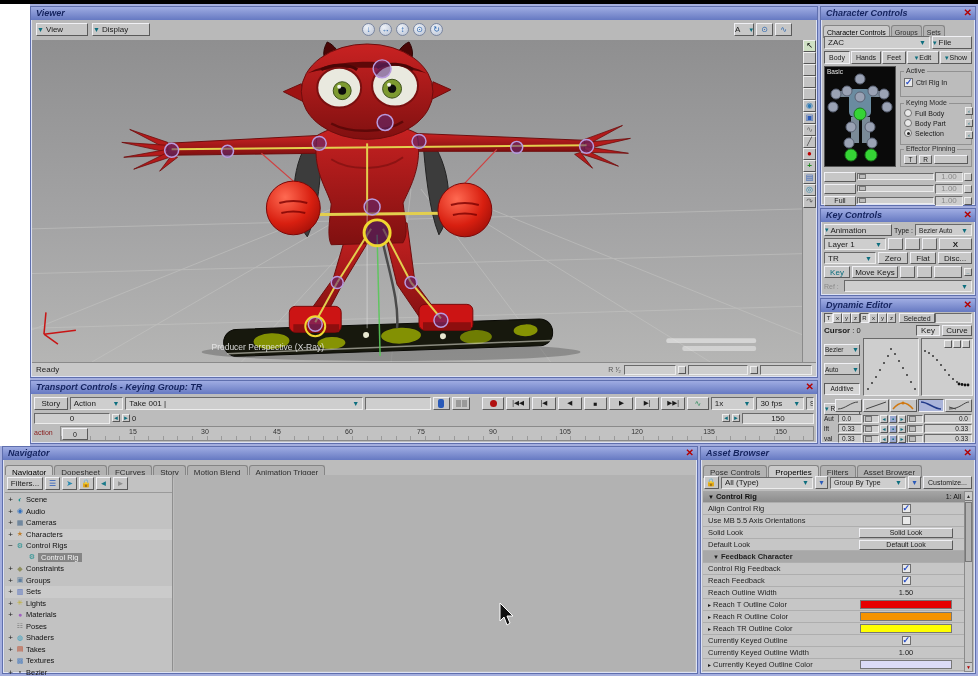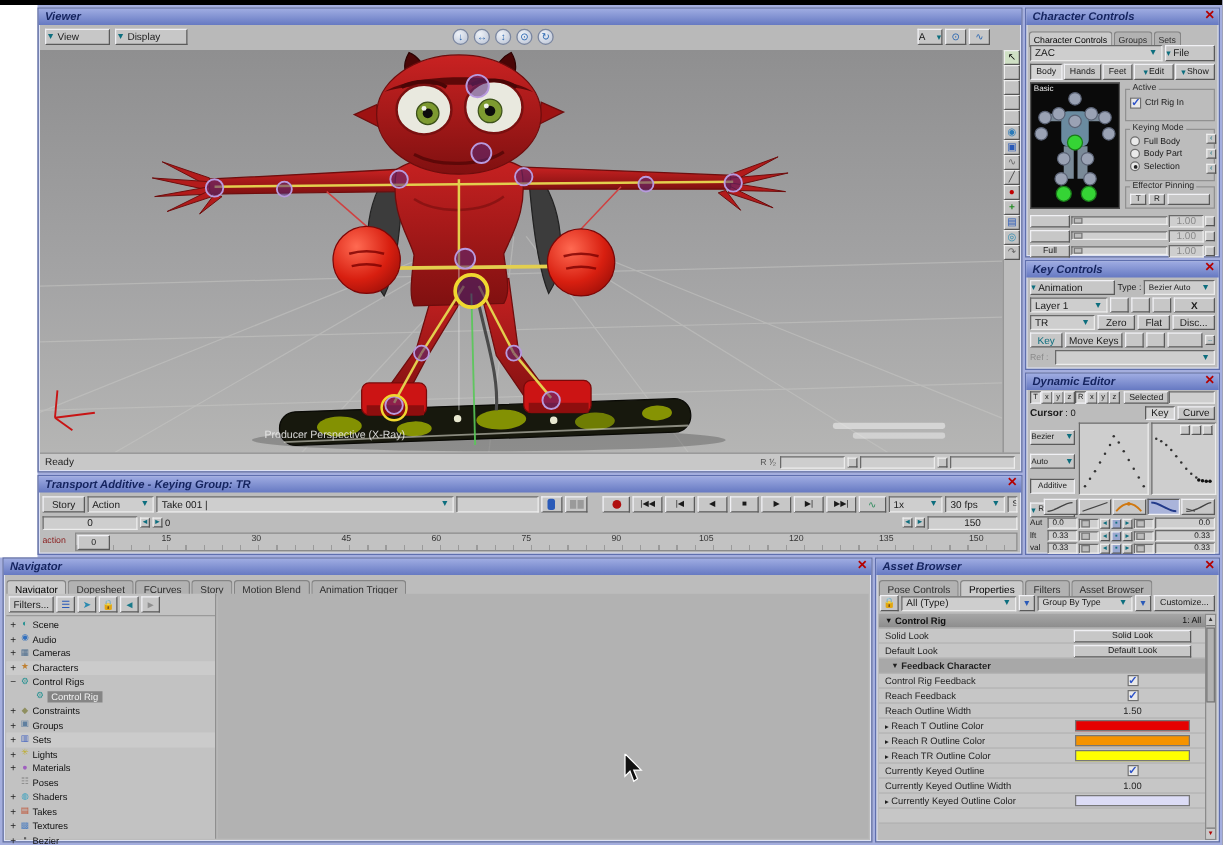--- a/index.html
+++ b/index.html
@@ -258,21 +258,21 @@
       <span style="color:#555;font-size:7px;margin-right:3px">R ⅟₂</span>
       <span class="inset" style="width:52px;height:10px"></span>
       <span class="mini" style="margin:0 2px"></span>
       <span class="inset" style="width:60px;height:10px"></span>
       <span class="mini" style="margin:0 2px"></span>
       <span class="inset" style="width:52px;height:10px"></span>
     </div>
   </div>
 
   <div class="panel" style="left:30px;top:380px;width:788px;height:64px">
-    <div class="tbar"><span>Transport Additive  -  Keying Group: TR</span><span class="xbtn">✕</span></div>
+    <div class="tbar"><span>Transport Controls  -  Keying Group: TR</span><span class="xbtn">✕</span></div>
     <div class="row" style="left:3px;top:15px;height:14px;right:3px">
       <div class="btn" style="width:34px">
           <span>Story</span>
         </div>
       <div class="inset" style="width:54px;height:13px">
           <span>Action</span>
           <span class="ar">▼</span>
         </div>
       <div class="inset" style="width:240px;height:13px">
           <span>Take 001 |</span>
@@ -791,20 +791,32 @@
       <div class="btn" style="width:13px;color:#2a5ab8">▾</div>
       <div class="btn" style="flex:1;font-size:7px">Customize...</div>
     </div>
     <div class="prow ghead" style="position:absolute;left:2px;right:11px;top:44px;height:12px">
       <span style="font-size:6px;margin-right:2px">▼</span>
       <span>Control Rig</span>
       <span style="position:absolute;right:3px;font-weight:normal;font-size:7px">1: All</span>
     </div>
     <div style="position:absolute;left:2px;right:11px;top:56px;bottom:1px;overflow:hidden">
       <div class="prow">
+          <span>Align Control Rig</span>
+          <span class="pv">
+            <span class="ck c"></span>
+          </span>
+        </div>
+      <div class="prow">
+          <span>Use MB 5.5 Axis Orientations</span>
+          <span class="pv">
+            <span class="ck"></span>
+          </span>
+        </div>
+      <div class="prow">
           <span>Solid Look</span>
           <span class="pv">
             <span class="btn" style="width:94px;height:10px;font-size:7px">Solid Look</span>
           </span>
         </div>
       <div class="prow">
           <span>Default Look</span>
           <span class="pv">
             <span class="btn" style="width:94px;height:10px;font-size:7px">Default Look</span>
           </span>

